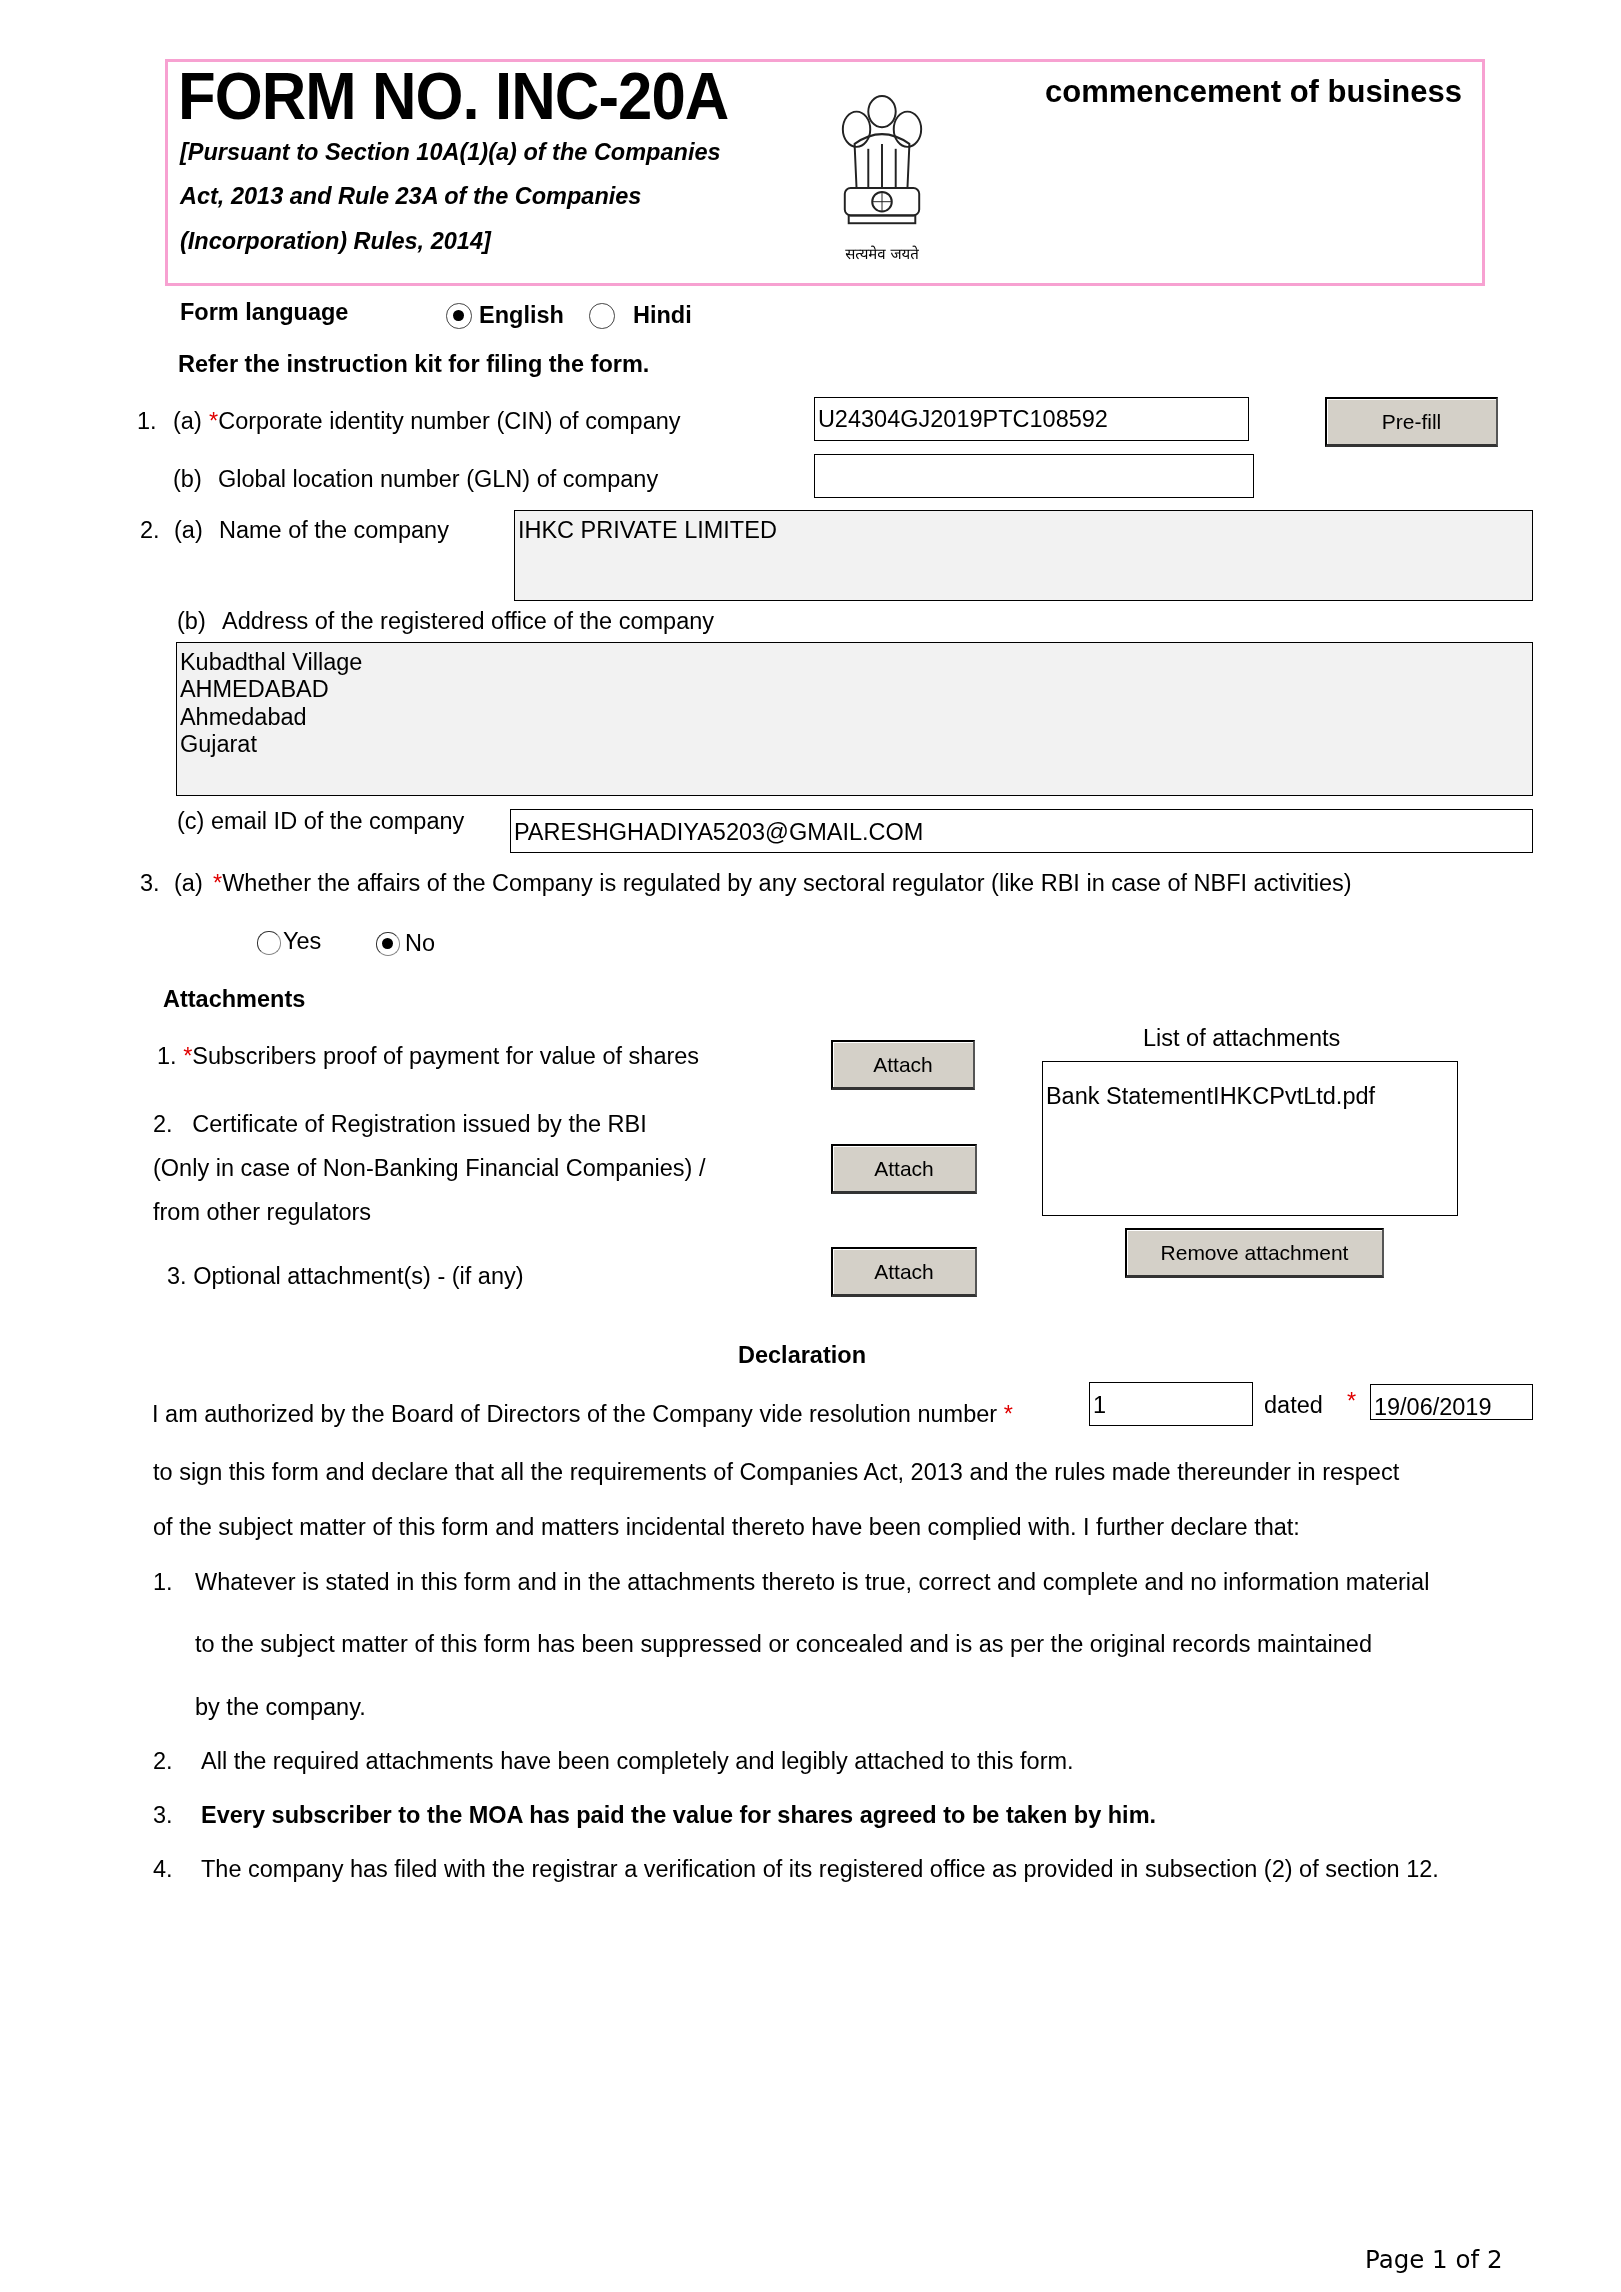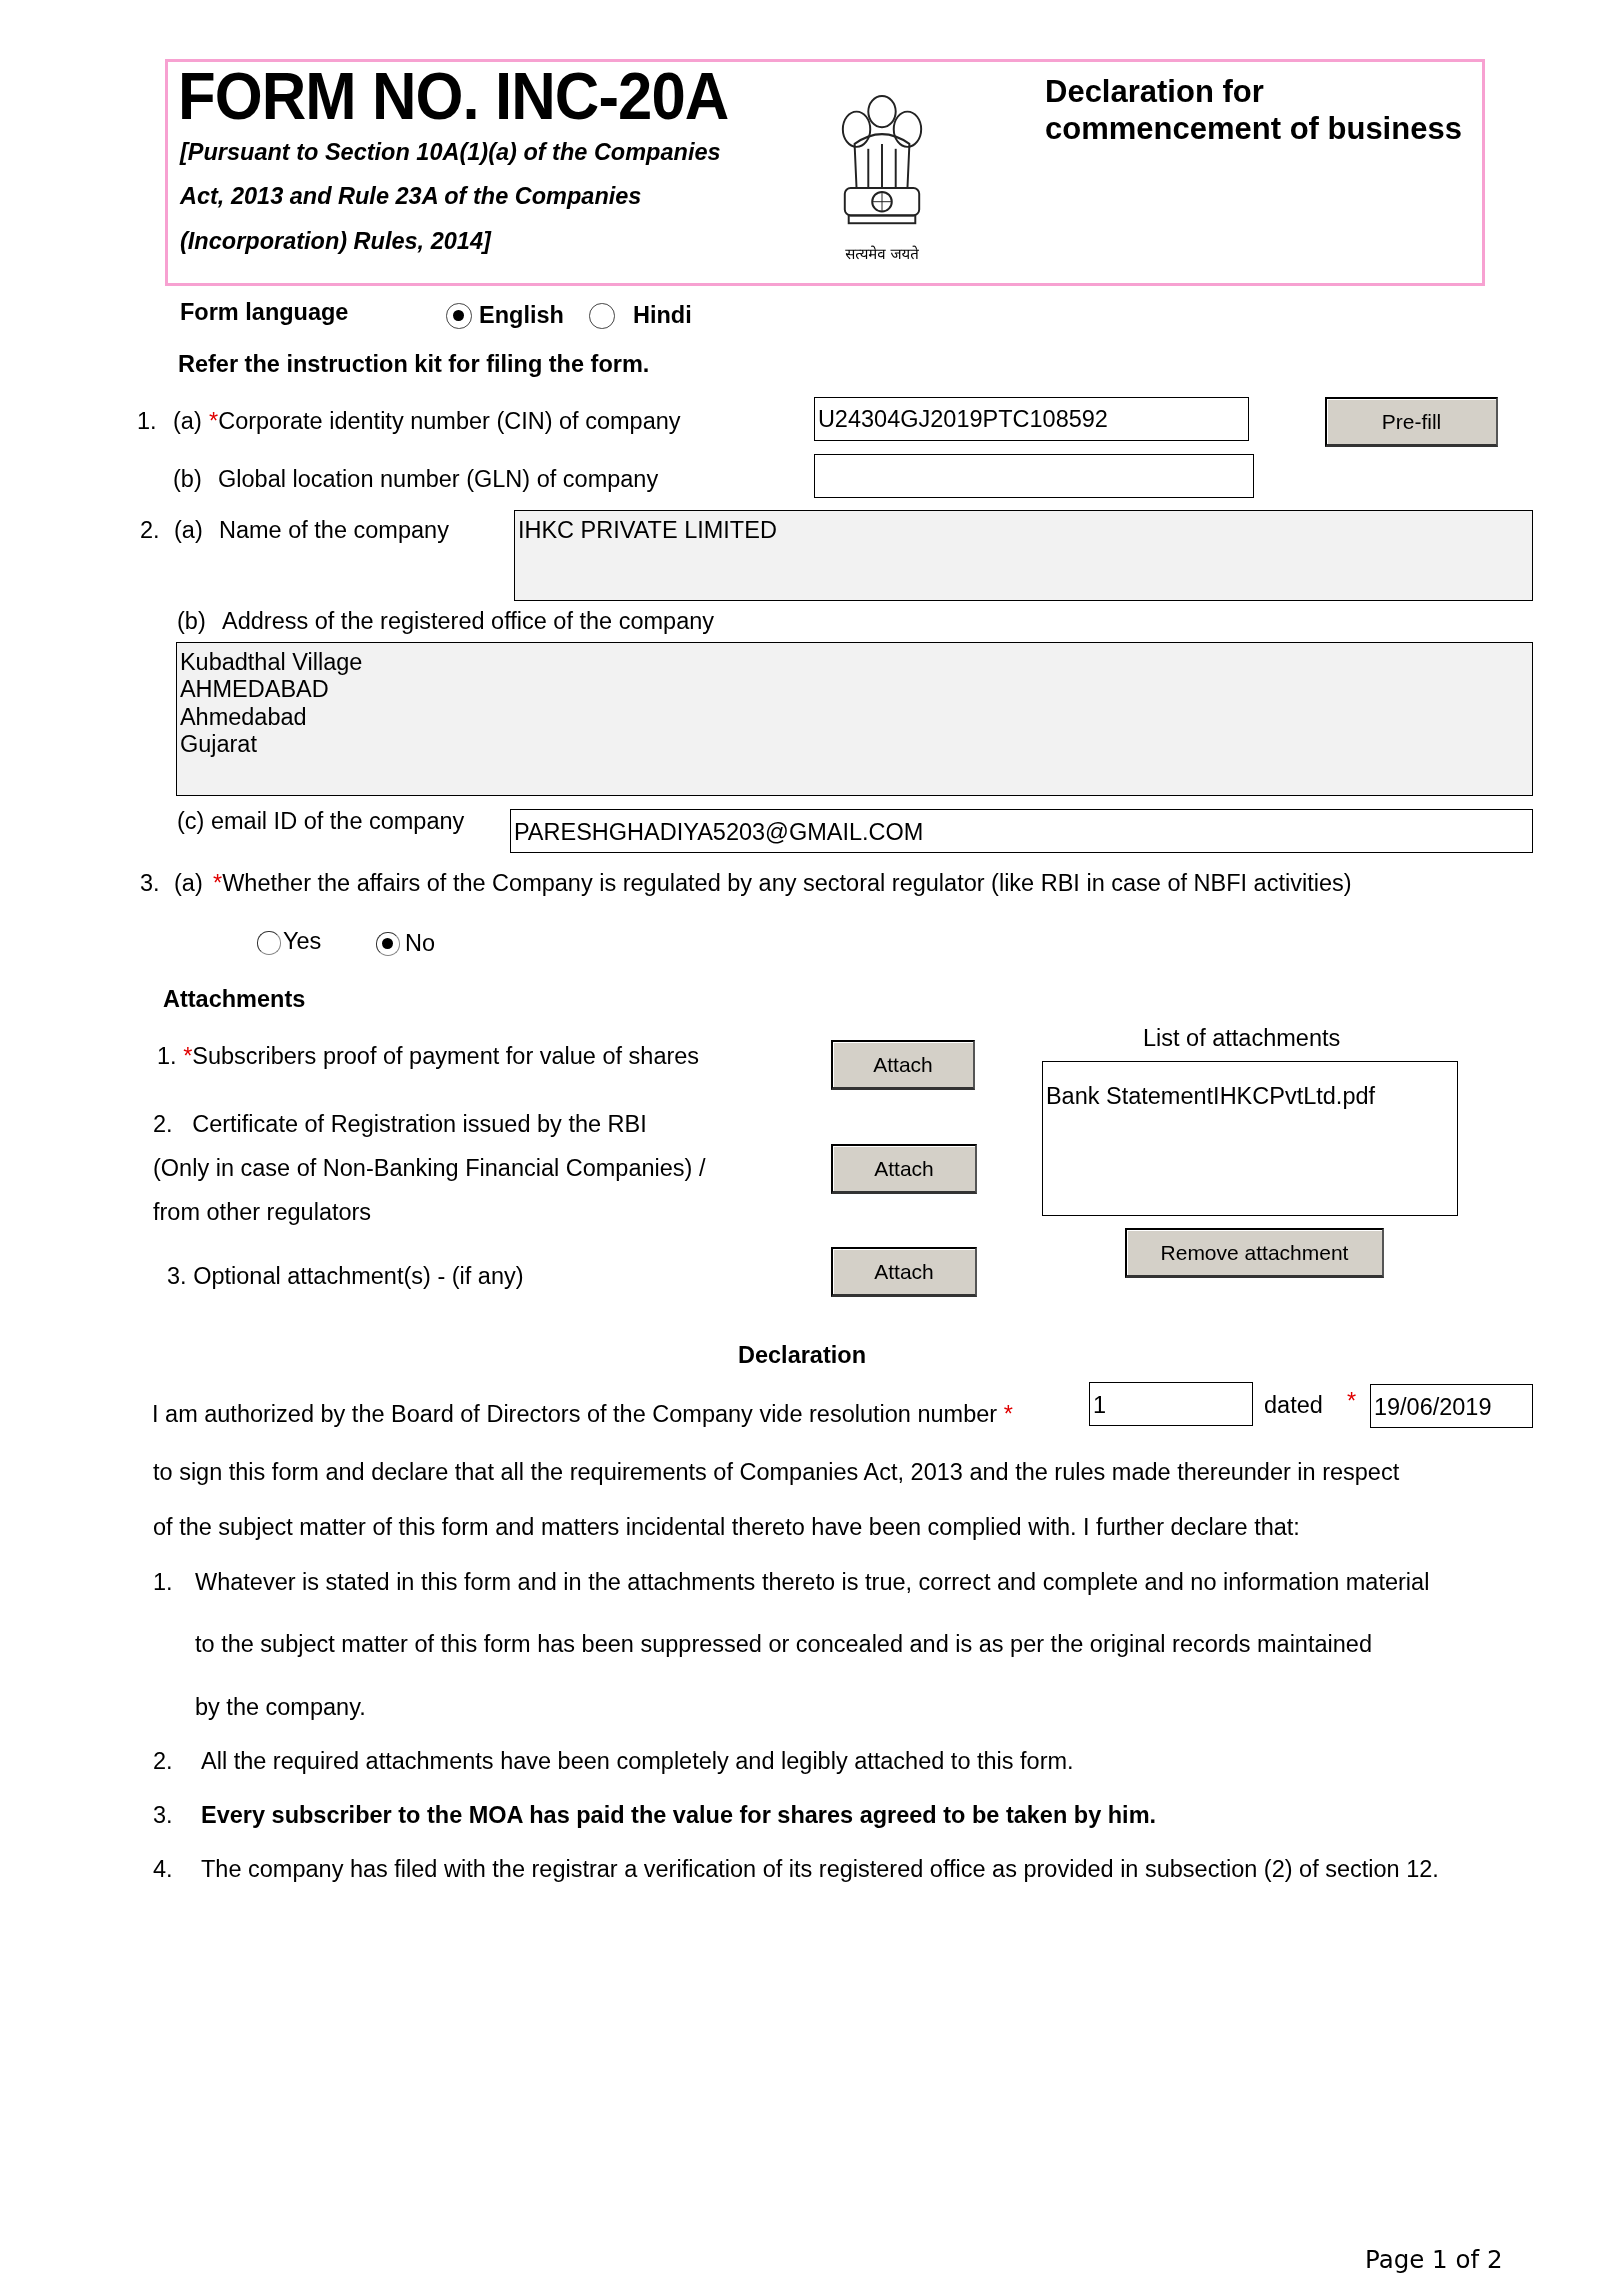--- a/index.html
+++ b/index.html
@@ -54,21 +54,20 @@
     <rect x="10" y="100" width="76" height="28" rx="6" fill="none" stroke="#222" stroke-width="2"></rect>
     <circle cx="48" cy="114" r="10" fill="none" stroke="#222" stroke-width="2"></circle>
     <line x1="38" y1="114" x2="58" y2="114" stroke="#222" stroke-width="1"></line>
     <line x1="48" y1="104" x2="48" y2="124" stroke="#222" stroke-width="1"></line>
     <rect x="14" y="128" width="68" height="8" fill="none" stroke="#222" stroke-width="2"></rect>
   </svg>
   <div style="font-size:15px;text-align:center;margin-top:2px;font-family:'DejaVu Sans',sans-serif;">सत्यमेव जयते</div>
 </div>
 
 <div class="decl-title">
-  <div>Declaration for</div>
   <div>commencement of business</div>
 </div>
 
 <div class="abs t b" style="left:180px; top:299px;">Form language</div>
 <div class="radio on" style="left:446px; top:303px;"></div>
 <div class="abs t b" style="left:479px; top:302px;">English</div>
 <div class="radio" style="left:589px; top:303px;"></div>
 <div class="abs t b" style="left:633px; top:302px;">Hindi</div>
 
 <div class="abs t b" style="left:178px; top:351px;">Refer the instruction kit for filing the form.</div>
@@ -127,21 +126,21 @@
   <div>Bank StatementIHKCPvtLtd.pdf</div>
 </div>
 <div class="btn" style="left:1125px; top:1228px; width:259px; height:50px;">Remove attachment</div>
 
 <div class="abs t b" style="left:738px; top:1342px;">Declaration</div>
 
 <div class="abs t" style="left:152px; top:1401px;"><span>I am authorized by the Board of Directors of the Company vide resolution number</span> <span class="req">*</span></div>
 <div class="field" style="left:1089px; top:1382px; width:164px; height:44px; padding-top:8.8px;">1</div>
 <div class="abs t" style="left:1264px; top:1392px;">dated</div>
 <div class="abs t req" style="left:1347px; top:1388px;">*</div>
-<div class="field" style="left:1370px; top:1384px; width:163px; height:44px; padding-top:8.8px;">19/06/2019</div>
+<div class="field" style="left:1370px; top:1384px; width:163px; height:36px; padding-top:8.8px;">19/06/2019</div>
 
 <div class="abs t" style="left:153px; top:1459px;">to sign this form and declare that all the requirements of Companies Act, 2013 and the rules made thereunder in respect</div>
 <div class="abs t" style="left:153px; top:1514px;">of the subject matter of this form and matters incidental thereto have been complied with. I further declare that:</div>
 
 <div class="abs t" style="left:153px; top:1569px;">1.</div>
 <div class="abs t" style="left:195px; top:1569px;">Whatever is stated in this form and in the attachments thereto is true, correct and complete and no information material</div>
 <div class="abs t" style="left:195px; top:1631px;">to the subject matter of this form has been suppressed or concealed and is as per the original records maintained</div>
 <div class="abs t" style="left:195px; top:1694px;">by the company.</div>
 
 <div class="abs t" style="left:153px; top:1748px;">2.</div>

